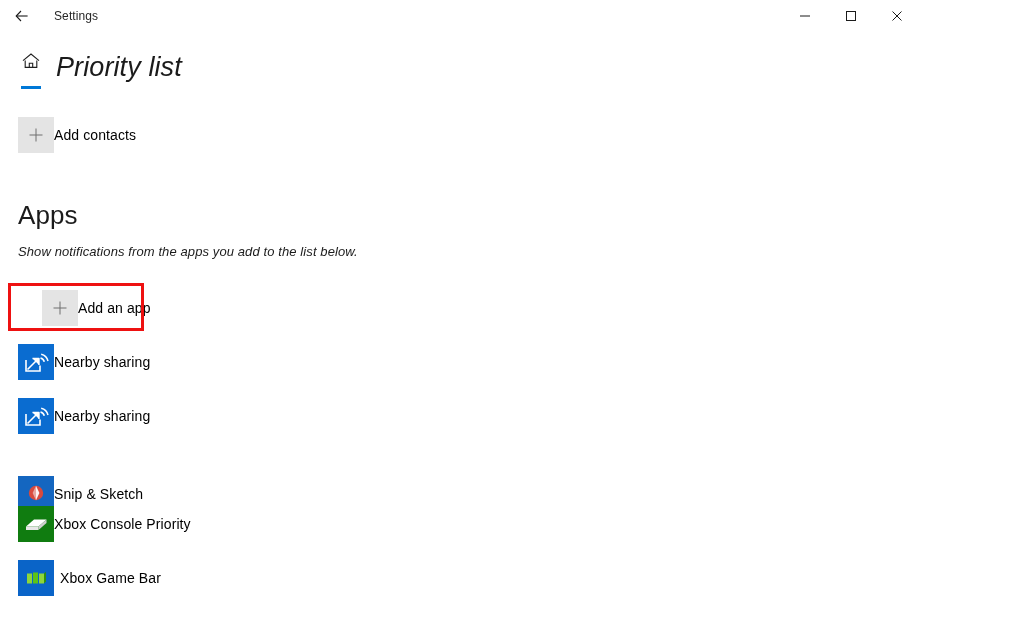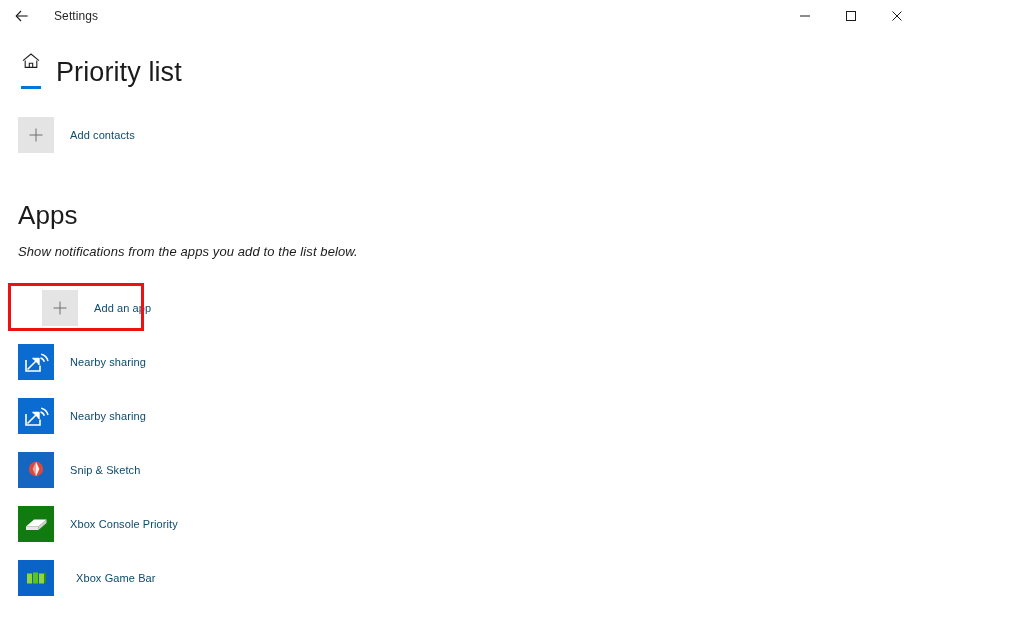--- a/index.html
+++ b/index.html
@@ -58,21 +58,22 @@
     color: #1b1b1b;
   }
   .win-btn svg { display: block; }
 
   
   .page-header {
     position: absolute;
     top: 44px;
     left: 16px;
     display: flex;
-    align-items: flex-end;
+    align-items: center;
+    font-style: italic;
   }
   .home-wrap {
     width: 30px;
     display: flex;
     flex-direction: column;
     align-items: center;
     padding-top: 8px;
   }
   .home-icon { color: #1f1f1f; display: block; }
   .home-underline {
@@ -91,23 +92,22 @@
   }
 
   
   .row {
     position: absolute;
     display: flex;
     align-items: center;
     left: 18px;
   }
   .row-label {
-    font-size: 11px;
-    color: #0c4a6e;
-    margin-left: 16px;
+    font-size: 14px;
+    color: #000000;
     white-space: nowrap;
     letter-spacing: .1px;
   }
 
   .add-tile {
     width: 36px;
     height: 36px;
     background: #e4e4e4;
     display: flex;
     align-items: center;
@@ -255,21 +255,21 @@
       <path d="M8 16 V27 H22 V21.5" fill="none" stroke="#ffffff" stroke-width="1.6"></path>
       <path d="M9.5 25.5 L19.5 15.5" fill="none" stroke="#ffffff" stroke-width="1.6"></path>
       <path d="M14.5 14.5 H21 V21" fill="#ffffff" stroke="#ffffff" stroke-width="1.4" stroke-linejoin="round"></path>
       <path d="M22.5 14 a5.2 5.2 0 0 1 3.8 3.8" fill="none" stroke="#ffffff" stroke-width="1.5"></path>
       <path d="M23.2 10.2 a9.2 9.2 0 0 1 6.8 6.8" fill="none" stroke="#ffffff" stroke-width="1.5"></path>
     </svg>
   </span>
   <div class="row-label">Nearby sharing</div>
 </div>
 
-<div class="row" style="top:452px;">
+<div class="row" style="top:476px;">
   <span class="app-tile">
     <svg width="36" height="36" viewBox="0 0 36 36">
       <rect width="36" height="36" fill="#1466c0"></rect>
       <circle cx="18" cy="17" r="7.2" fill="#d94a3d"></circle>
       <path d="M18 9.8 L21.4 17 L18 24.2 Z" fill="#ffffff" opacity="0.92"></path>
       <path d="M18 9.8 L14.6 17 L18 24.2 Z" fill="#f2f2f2" opacity="0.55"></path>
     </svg>
   </span>
   <div class="row-label">Snip &amp; Sketch</div>
 </div>

